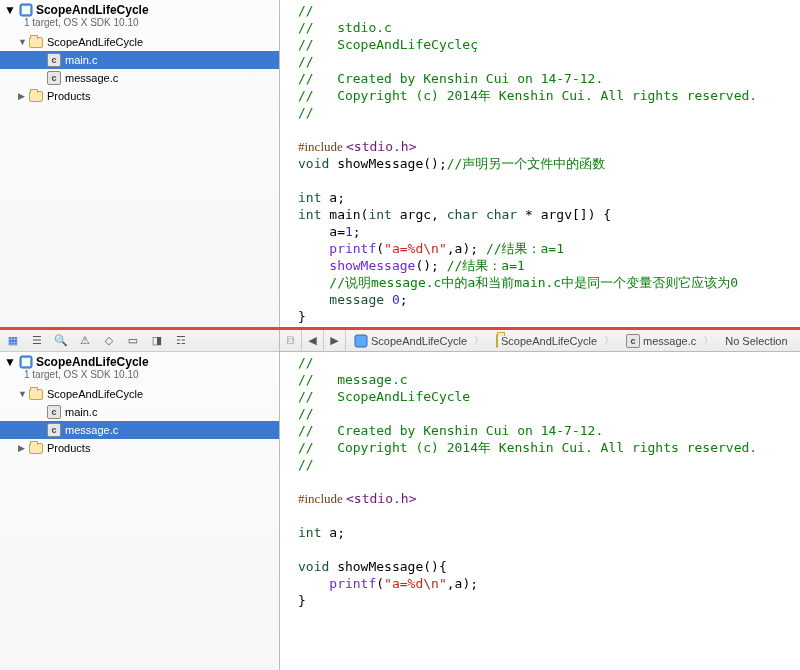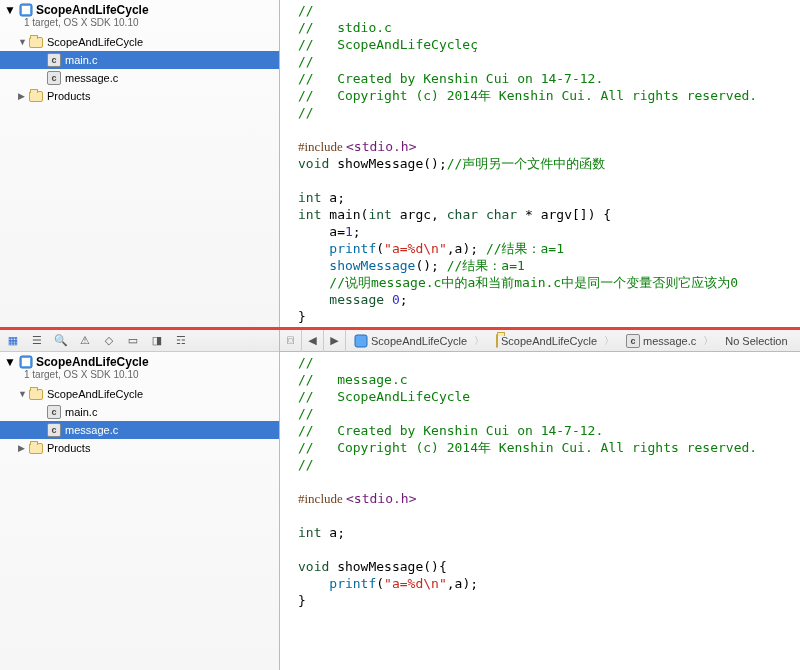--- a/index.html
+++ b/index.html
@@ -33,21 +33,21 @@
 .jumpbar .crumb { padding: 0 4px 0 8px; display:flex; align-items:center; gap:3px; color:#444; position:relative; }
 .jumpbar .crumb::after { content:"〉"; color:#999; margin-left:4px; font-size:10px; }
 .jumpbar .crumb:last-child::after { content:""; }
 .code { flex:1; padding: 2px 4px 4px 18px; font-family: Menlo, Monaco, monospace; font-size: 13px; line-height: 17px; white-space: pre; overflow:hidden; }
 .kw { color: #14532d; }
 .str { color: #c8291c; }
 .num { color: #312bcb; }
 .cmt { color: #0b7e0b; }
 .inc { color: #72411c; font-family: Liberation Serif, serif; }
 .hdr { color: #701a75; }
-.fn { color: #0369a1; }
+.fn { color: #6d28d9; }
 .nav-icons-bar { height:22px; border-bottom:1px solid #ccc; background:linear-gradient(#f5f5f5,#ebebeb); display:flex; align-items:center; padding:0 2px; gap:2px; }
 .nav-icons-bar .nicon { width:22px; height:22px; display:flex; align-items:center; justify-content:center; color:#555; }
 .nav-icons-bar .nicon.active { color:#2b6cd6; }
 </style>
 </head>
 <body>
 
 <div class="split">
 
   <div class="pane top">

